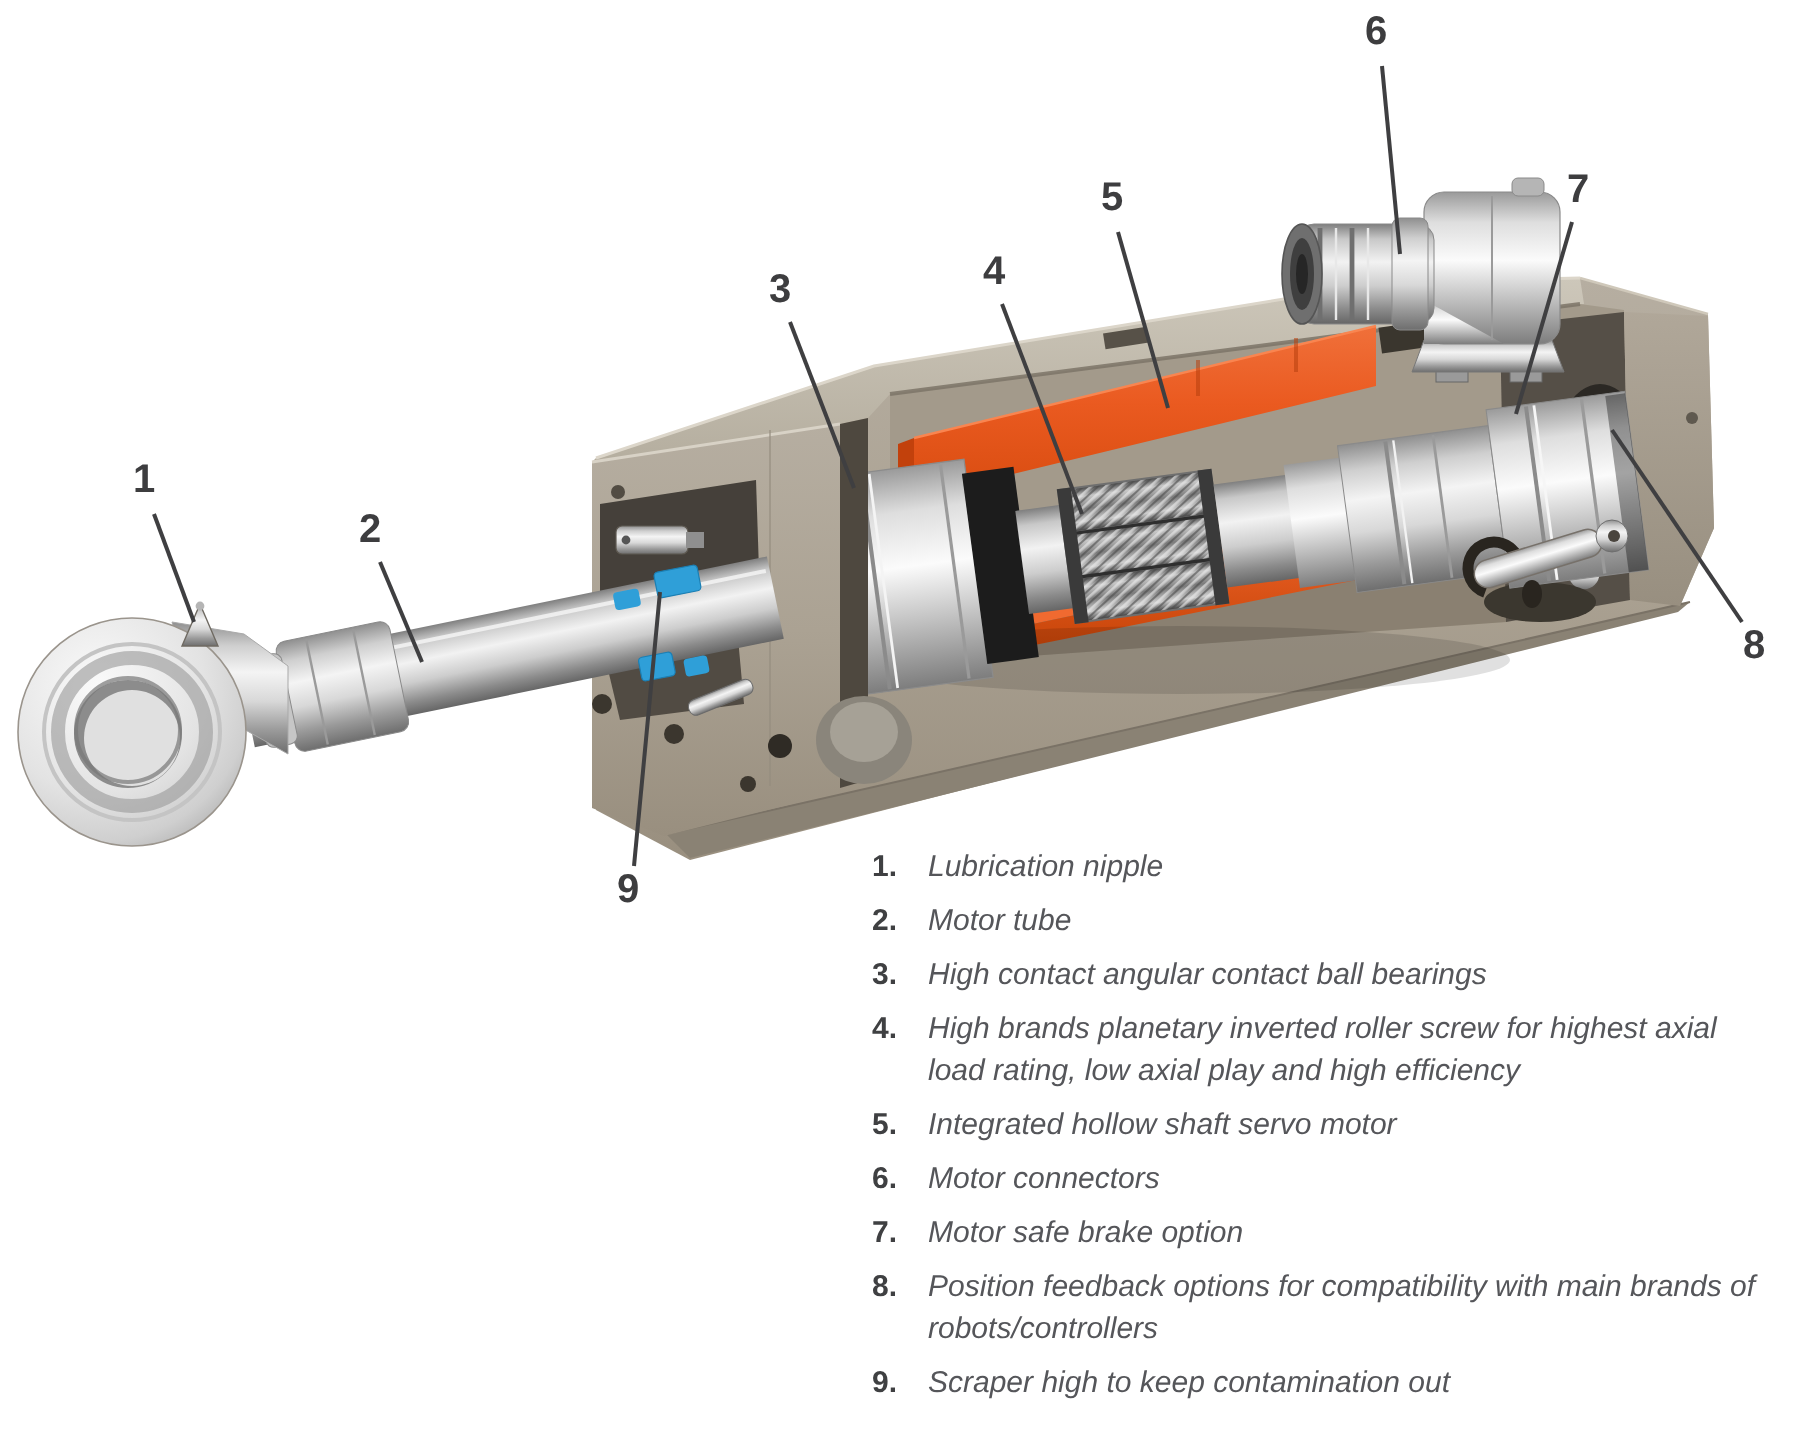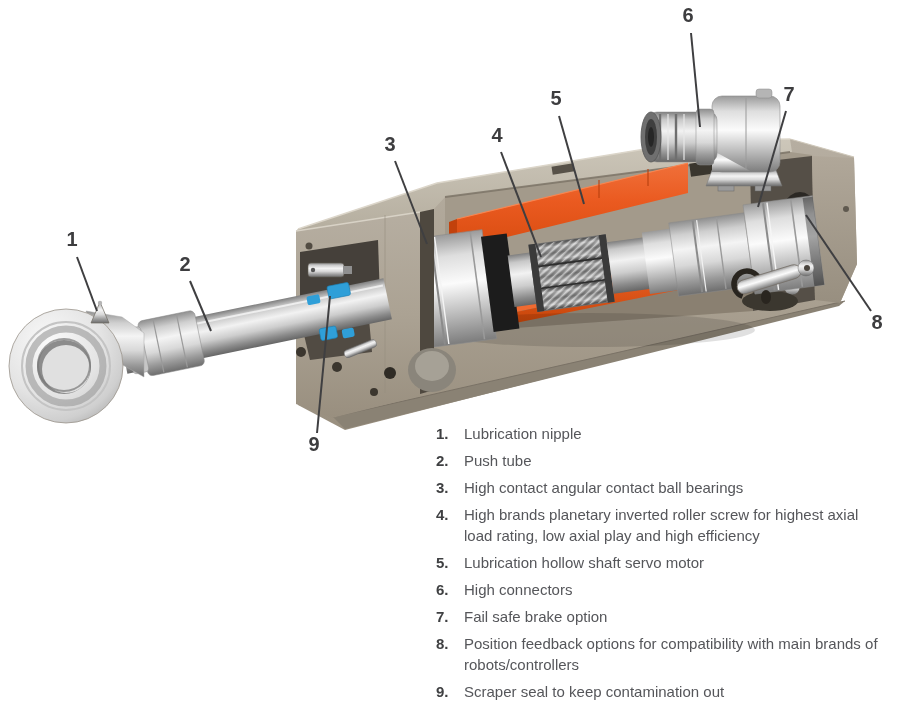--- a/index.html
+++ b/index.html
@@ -3,21 +3,21 @@
 <meta charset="utf-8">
 <style>
   html,body{margin:0;padding:0;background:#ffffff;}
   .stage{position:relative;width:900px;height:717px;background:#ffffff;overflow:hidden;
          font-family:"Liberation Sans",sans-serif;}
   .stage svg{position:absolute;left:0;top:0;}
   .legend{position:absolute;left:436px;top:423px;width:452px;}
   .legend-item{display:flex;align-items:flex-start;margin:0 0 6px 0;
                font-size:15px;line-height:21px;color:#55565a;}
   .legend-num{font-weight:bold;color:#3f4042;flex:none;width:19px;margin-right:9px;}
-  .legend-txt{flex:1;}
+  .legend-txt{flex:1;font-style:italic;}
   .callout-num{font-family:"Liberation Sans",sans-serif;font-weight:bold;font-size:20px;fill:#3d3d3f;}
 </style>
 </head>
 <body>
 
 <div class="stage">
 
 <svg width="900" height="717" viewBox="0 0 900 717">
   <defs>
     <linearGradient id="gHousingFront" x1="0" y1="0" x2="0" y2="1">
@@ -300,45 +300,45 @@
   </g>
 </svg>
 
 <div class="legend">
   <div class="legend-item">
     <span class="legend-num">1.</span>
     <span class="legend-txt">Lubrication nipple</span>
   </div>
   <div class="legend-item">
     <span class="legend-num">2.</span>
-    <span class="legend-txt">Push tube</span>
+    <span class="legend-txt">Motor tube</span>
   </div>
   <div class="legend-item">
     <span class="legend-num">3.</span>
     <span class="legend-txt">High contact angular contact ball bearings</span>
   </div>
   <div class="legend-item">
     <span class="legend-num">4.</span>
     <span class="legend-txt">High brands planetary inverted roller screw for highest axial load rating, low axial play and high efficiency</span>
   </div>
   <div class="legend-item">
     <span class="legend-num">5.</span>
-    <span class="legend-txt">Lubrication hollow shaft servo motor</span>
+    <span class="legend-txt">Integrated hollow shaft servo motor</span>
   </div>
   <div class="legend-item">
     <span class="legend-num">6.</span>
-    <span class="legend-txt">High connectors</span>
+    <span class="legend-txt">Motor connectors</span>
   </div>
   <div class="legend-item">
     <span class="legend-num">7.</span>
-    <span class="legend-txt">Fail safe brake option</span>
+    <span class="legend-txt">Motor safe brake option</span>
   </div>
   <div class="legend-item">
     <span class="legend-num">8.</span>
     <span class="legend-txt">Position feedback options for compatibility with main brands of robots/controllers</span>
   </div>
   <div class="legend-item">
     <span class="legend-num">9.</span>
-    <span class="legend-txt">Scraper seal to keep contamination out</span>
+    <span class="legend-txt">Scraper high to keep contamination out</span>
   </div>
 </div>
 
 </div>
 
 </body></html>

